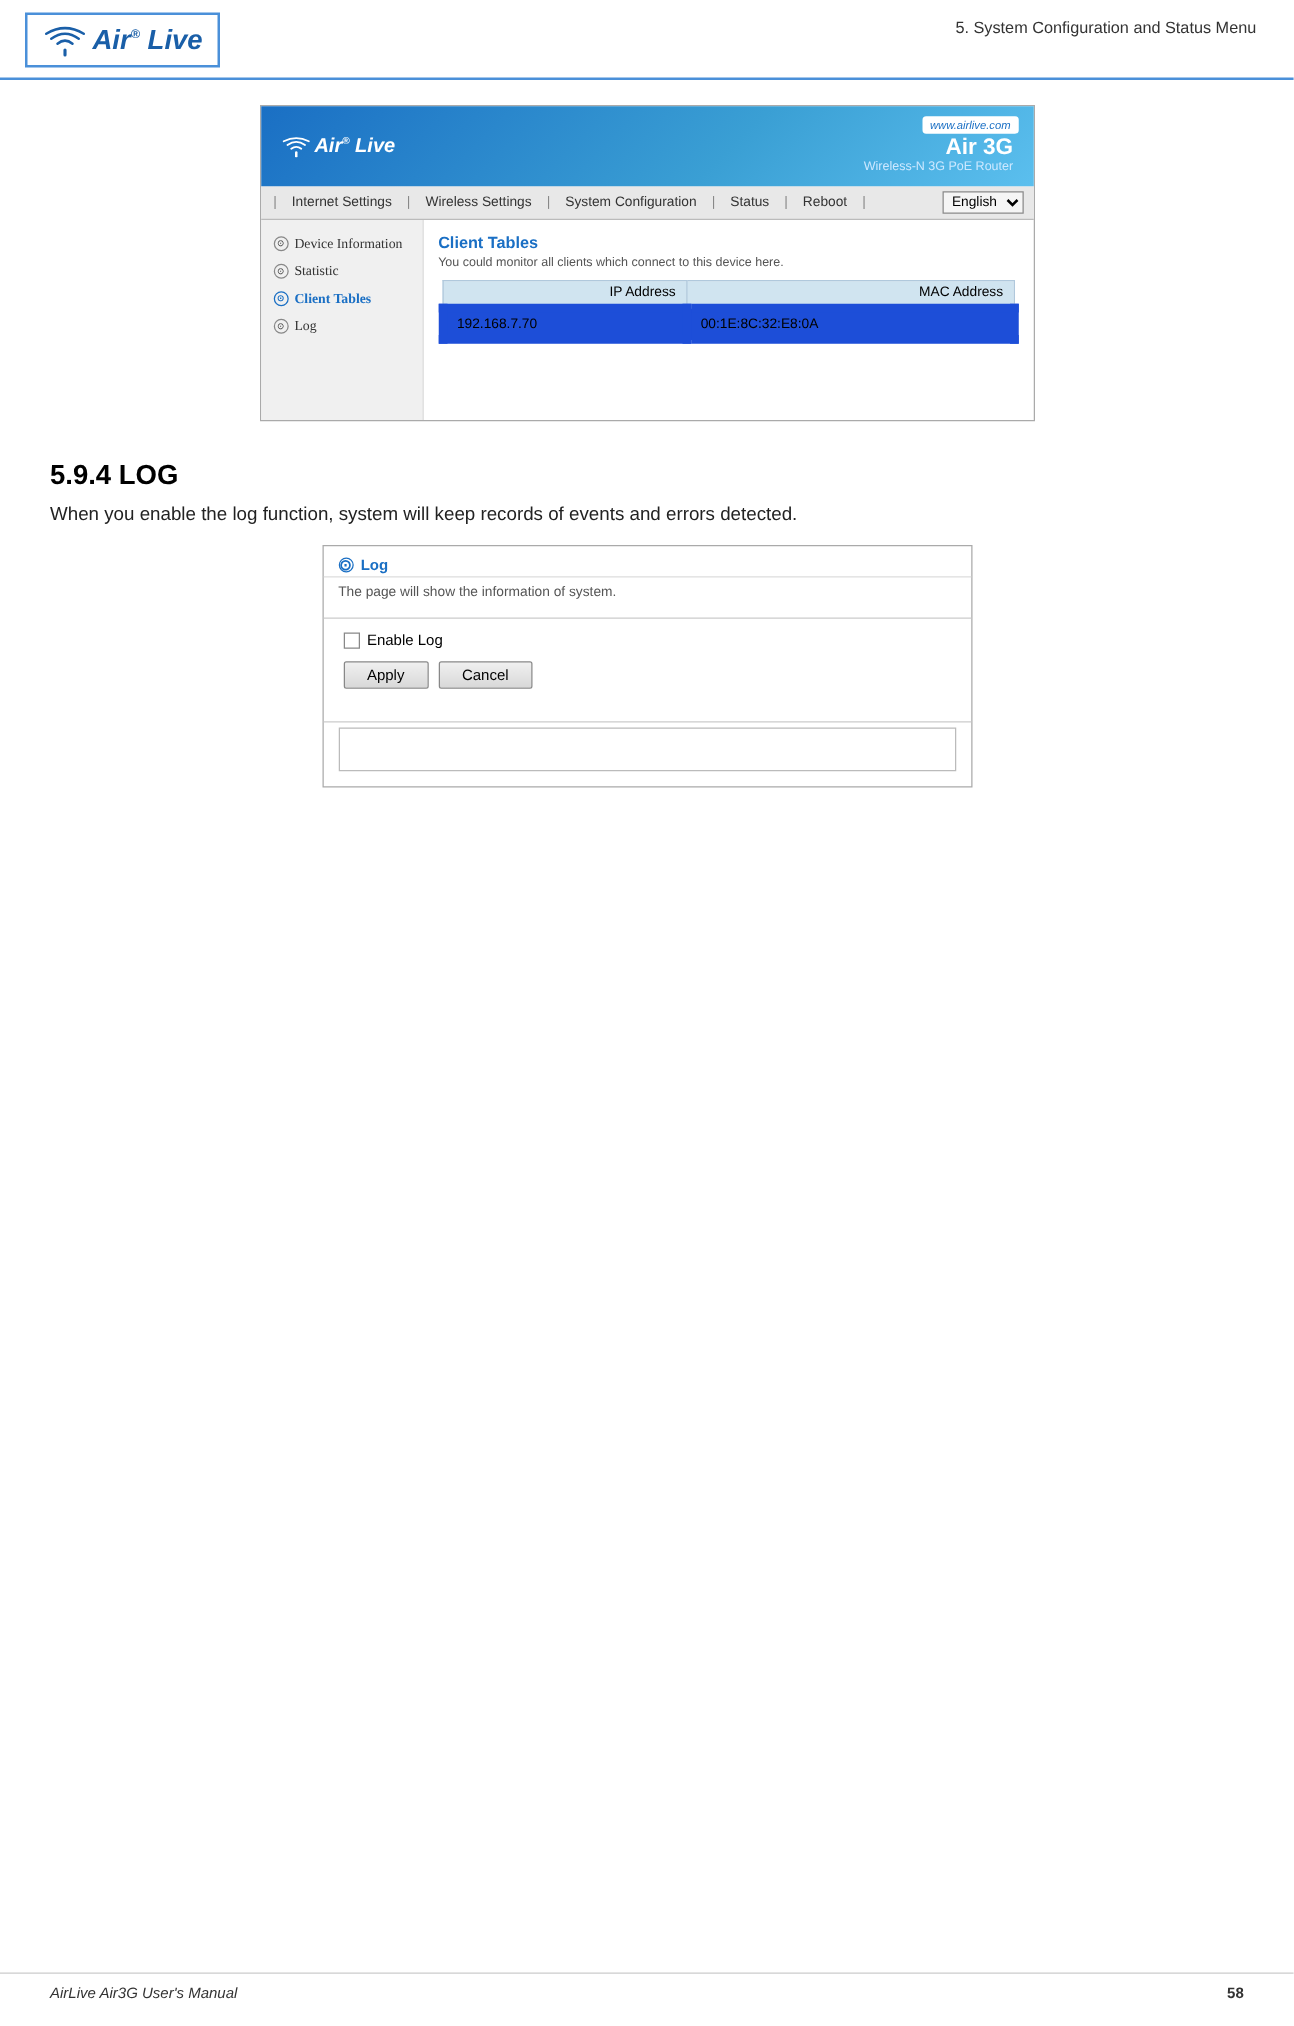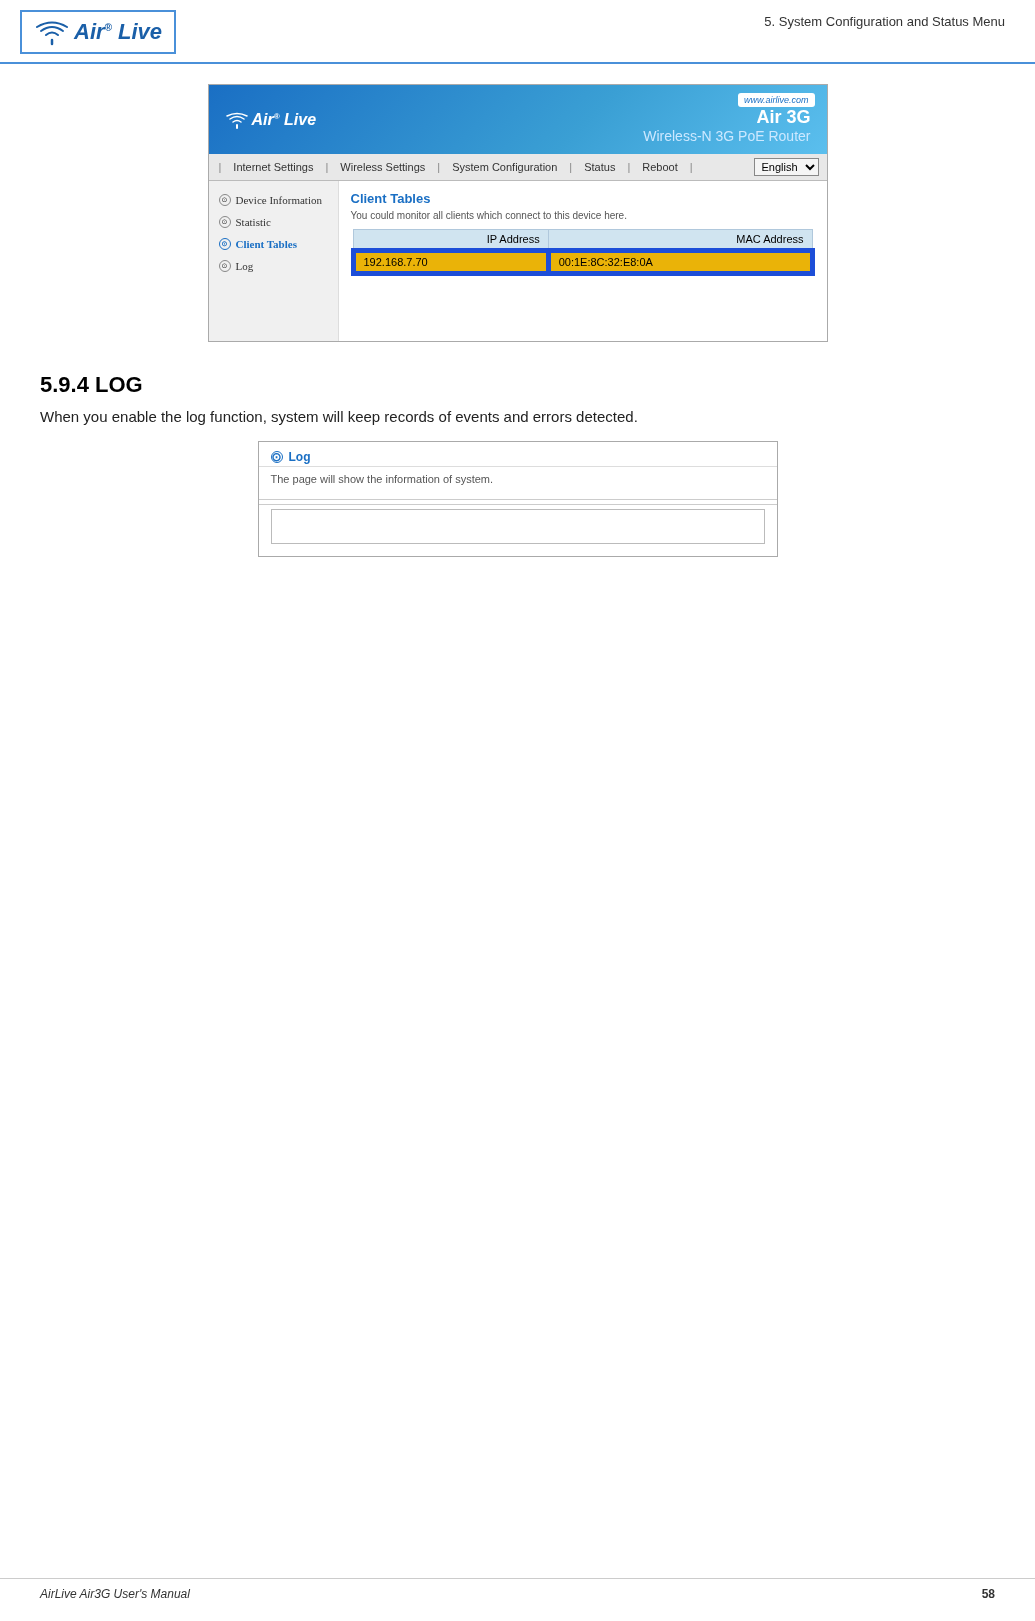--- a/index.html
+++ b/index.html
@@ -100,21 +100,21 @@
     .router-brand-right {
       text-align: right;
     }
     .router-brand-name {
       color: #fff;
       font-size: 18px;
       font-weight: bold;
     }
     .router-brand-sub {
       color: #cce8ff;
-      font-size: 14px;
+      font-size: 10px;
     }
 
     
     .router-nav {
       background: #e8e8e8;
       border-bottom: 1px solid #bbb;
       display: flex;
       align-items: center;
       padding: 4px 8px;
       font-size: 11px;
@@ -206,22 +206,22 @@
     }
     .data-table th {
       background: #d0e4f0;
       padding: 3px 8px;
       text-align: right;
       border: 1px solid #b0c8dc;
       font-weight: normal;
     }
     .data-table td {
       padding: 3px 8px;
-      border: 5px solid #1d4ed8;
-      background: #eab308;
+      border: 7px solid #1d4ed8;
+      background: #1d4ed8;
     }
 
     
     .section-heading {
       font-size: 22px;
       font-weight: bold;
       margin-top: 20px;
       margin-bottom: 10px;
     }
     .section-desc-text {
@@ -448,20 +448,30 @@
   <div class="section-heading">5.9.4 LOG</div>
   <div class="section-desc-text">When you enable the log function, system will keep records of events and errors detected.</div>
 
   <div class="log-ui-box">
     <div class="log-section-title">
       <span class="log-section-icon">⊙</span>
       <span>Log</span>
     </div>
     <div class="log-desc">The page will show the information of system.</div>
     <hr class="log-divider">
+    <div class="log-form">
+      <div class="enable-log-row">
+        <span class="enable-checkbox"></span>
+        <label>Enable Log</label>
+      </div>
+      <div class="btn-row">
+        <button class="btn-apply">Apply</button>
+        <button class="btn-cancel">Cancel</button>
+      </div>
+    </div>
     <hr class="log-divider">
     <div class="log-output-area"></div>
   </div>
 
 </div>
 
 <div class="page-footer">
   <span class="footer-manual">AirLive Air3G User's Manual</span>
   <span class="footer-page">58</span>
 </div>

